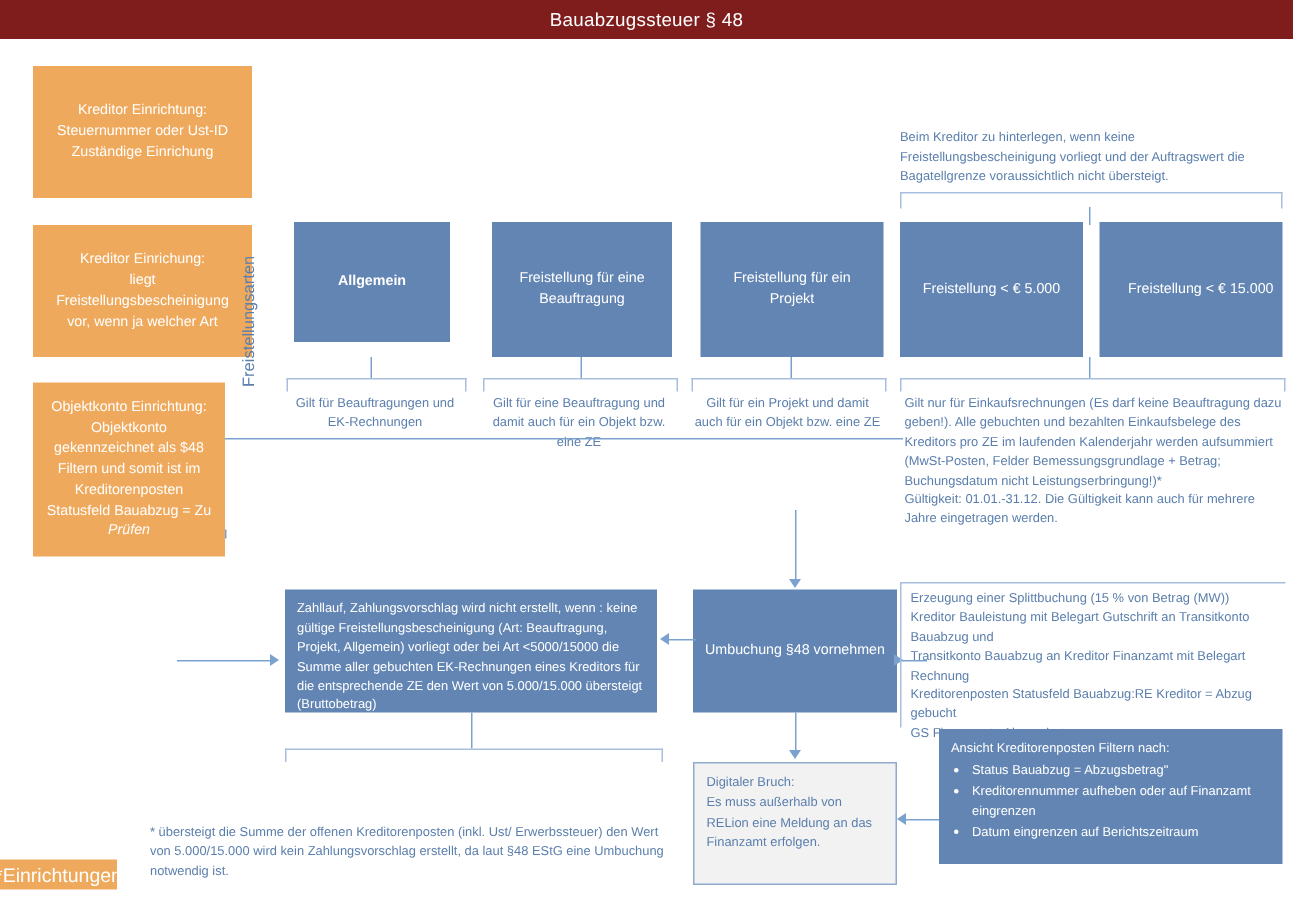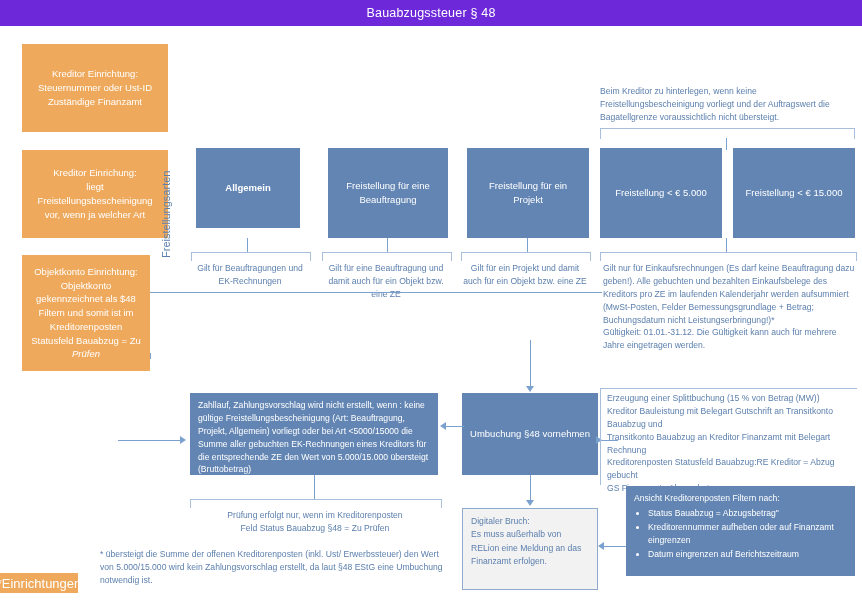--- a/index.html
+++ b/index.html
@@ -7,21 +7,21 @@
     width:862px;height:600px;overflow:hidden;position:relative;
     background:#ffffff;
     font-family:"Liberation Sans","DejaVu Sans",sans-serif;
     color:#5b7fad;
   }
   .canvas{position:absolute;inset:0;}
 
   
   .titlebar{
     position:absolute;left:0;top:0;width:862px;height:26px;
-    background:#6d28d9;color:#ffffff;
+    background:#7f1d1d;color:#ffffff;
     font-size:12.5px;display:flex;align-items:center;justify-content:center;
     letter-spacing:.2px;
   }
 
   
   .box{position:absolute;box-sizing:border-box;}
   .orange{
     background:#efa95c;color:#ffffff;
     display:flex;align-items:center;justify-content:center;text-align:center;
     font-size:9.5px;line-height:1.45;padding:4px 6px;
@@ -74,21 +74,21 @@
 <body>
 
 <div class="canvas">
 
   <div class="titlebar">Bauabzugssteuer § 48</div>
 
   <div class="box orange" style="left:22px;top:44px;width:146px;height:88px;">
     <div>
       <div>Kreditor Einrichtung:</div>
       <div>Steuernummer oder Ust-ID</div>
-      <div>Zuständige Finanzamt</div>
+      <div>Zuständige Einrichung</div>
     </div>
   </div>
 
   <div class="box orange" style="left:22px;top:150px;width:146px;height:88px;">
     <div>
       <div>Kreditor Einrichung:</div>
       <div>liegt</div>
       <div>Freistellungsbescheinigung</div>
       <div>vor, wenn ja welcher Art</div>
     </div>
@@ -117,21 +117,21 @@
   </div>
   <div class="box blue" style="left:328px;top:148px;width:120px;height:90px;">
     <span>Freistellung für eine Beauftragung</span>
   </div>
   <div class="box blue" style="left:467px;top:148px;width:122px;height:90px;">
     <span>Freistellung für ein Projekt</span>
   </div>
   <div class="box blue" style="left:600px;top:148px;width:122px;height:90px;">
     <span>Freistellung &lt; € 5.000</span>
   </div>
-  <div class="box blue" style="left:733px;top:148px;width:122px;height:90px;">
+  <div class="box blue" style="left:733px;top:148px;width:122px;height:90px;justify-content:flex-end;">
     <span>Freistellung &lt; € 15.000</span>
   </div>
 
   <div class="ln lnv" style="left:247px;top:238px;height:14px;"></div>
   <div class="ln lnv" style="left:387px;top:238px;height:14px;"></div>
   <div class="ln lnv" style="left:527px;top:238px;height:14px;"></div>
   <div class="ln lnv" style="left:726px;top:238px;height:14px;"></div>
 
   <div class="brk" style="left:191px;top:252px;width:118px;height:8px;"></div>
   <div class="brk" style="left:322px;top:252px;width:128px;height:8px;"></div>
@@ -168,22 +168,20 @@
 
   <div class="brk" style="left:600px;top:388px;width:256px;height:96px;border-bottom:none;border-right:none;border-top:1px solid #a8bedd;"></div>
   <div class="textblk" style="left:607px;top:392px;width:250px;white-space:pre-line;">Erzeugung einer Splittbuchung (15 % von Betrag (MW))
 Kreditor Bauleistung mit Belegart Gutschrift an Transitkonto Bauabzug und
 Transitkonto Bauabzug an Kreditor Finanzamt mit Belegart Rechnung
 Kreditorenposten Statusfeld Bauabzug:RE Kreditor = Abzug gebucht
 GS Finanzamt= Abzugsbetrag</div>
 
   <div class="ln lnv" style="left:314px;top:475px;height:24px;"></div>
   <div class="brk" style="left:190px;top:499px;width:250px;height:8px;"></div>
-  <div class="textblk ctr" style="left:190px;top:509px;width:250px;white-space:pre-line;">Prüfung erfolgt nur, wenn im Kreditorenposten
-Feld Status Bauabzug §48 = Zu Prüfen</div>
 
   <div class="ln lnv" style="left:530px;top:475px;height:27px;"></div>
   <div class="arw arw-d" style="left:526px;top:500px;"></div>
   <div class="box outline" style="left:462px;top:508px;width:136px;height:82px;padding:6px 8px;font-size:8.6px;line-height:1.55;white-space:pre-line;">Digitaler Bruch:
 Es muss außerhalb von RELion eine Meldung an das Finanzamt erfolgen.</div>
 
   <div class="ln lnh" style="left:604px;top:546px;width:22px;"></div>
   <div class="arw arw-l" style="left:598px;top:542px;"></div>
 
   <div class="box blue-left" style="left:626px;top:486px;width:229px;height:90px;">

